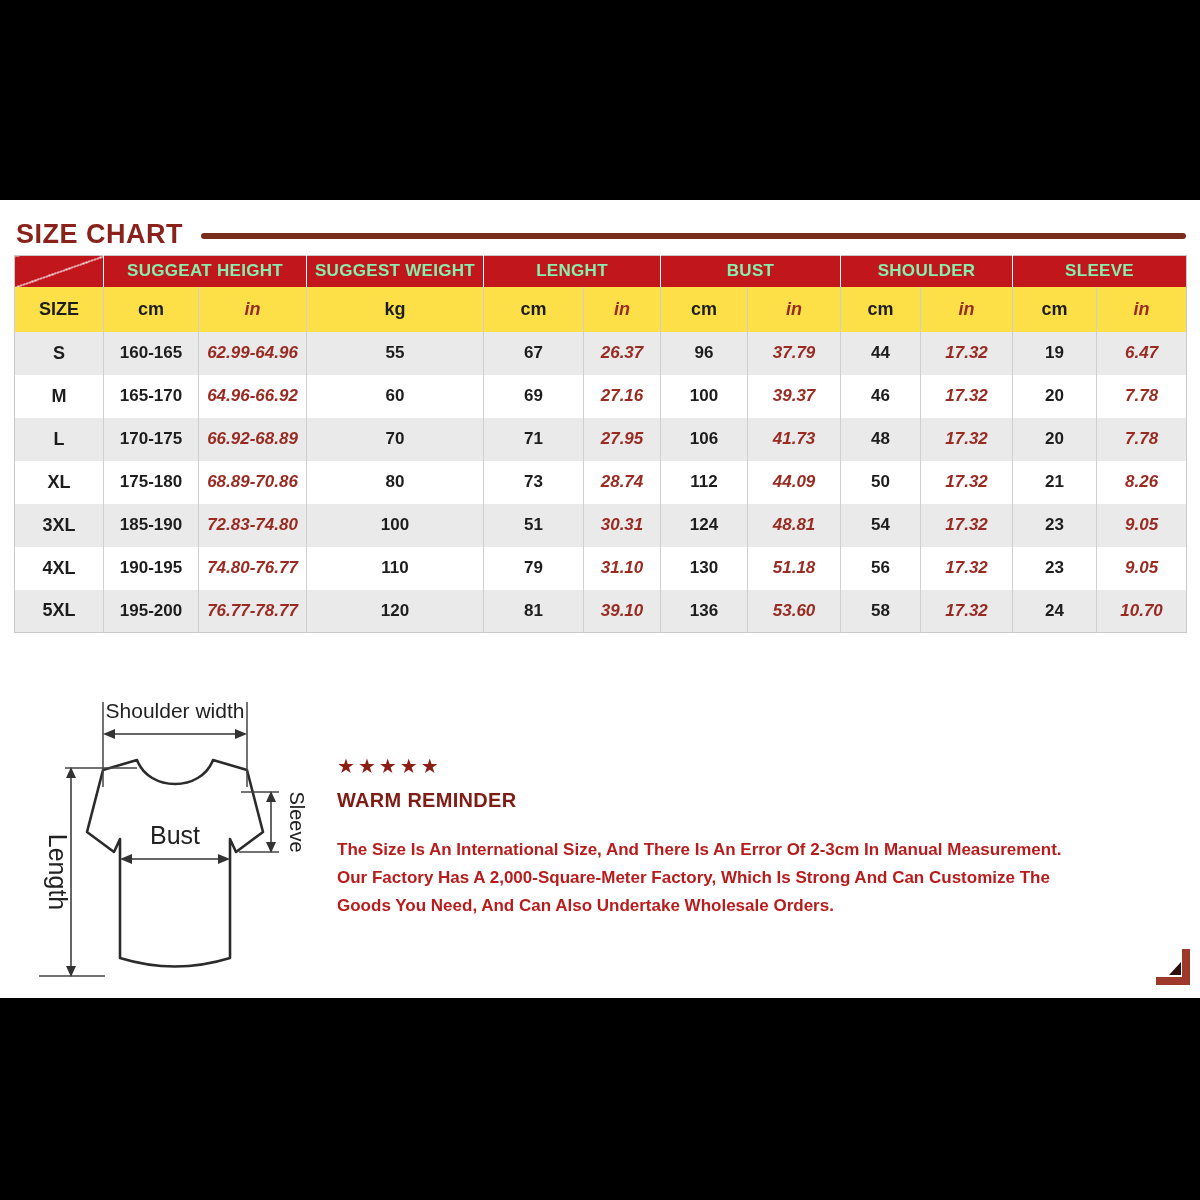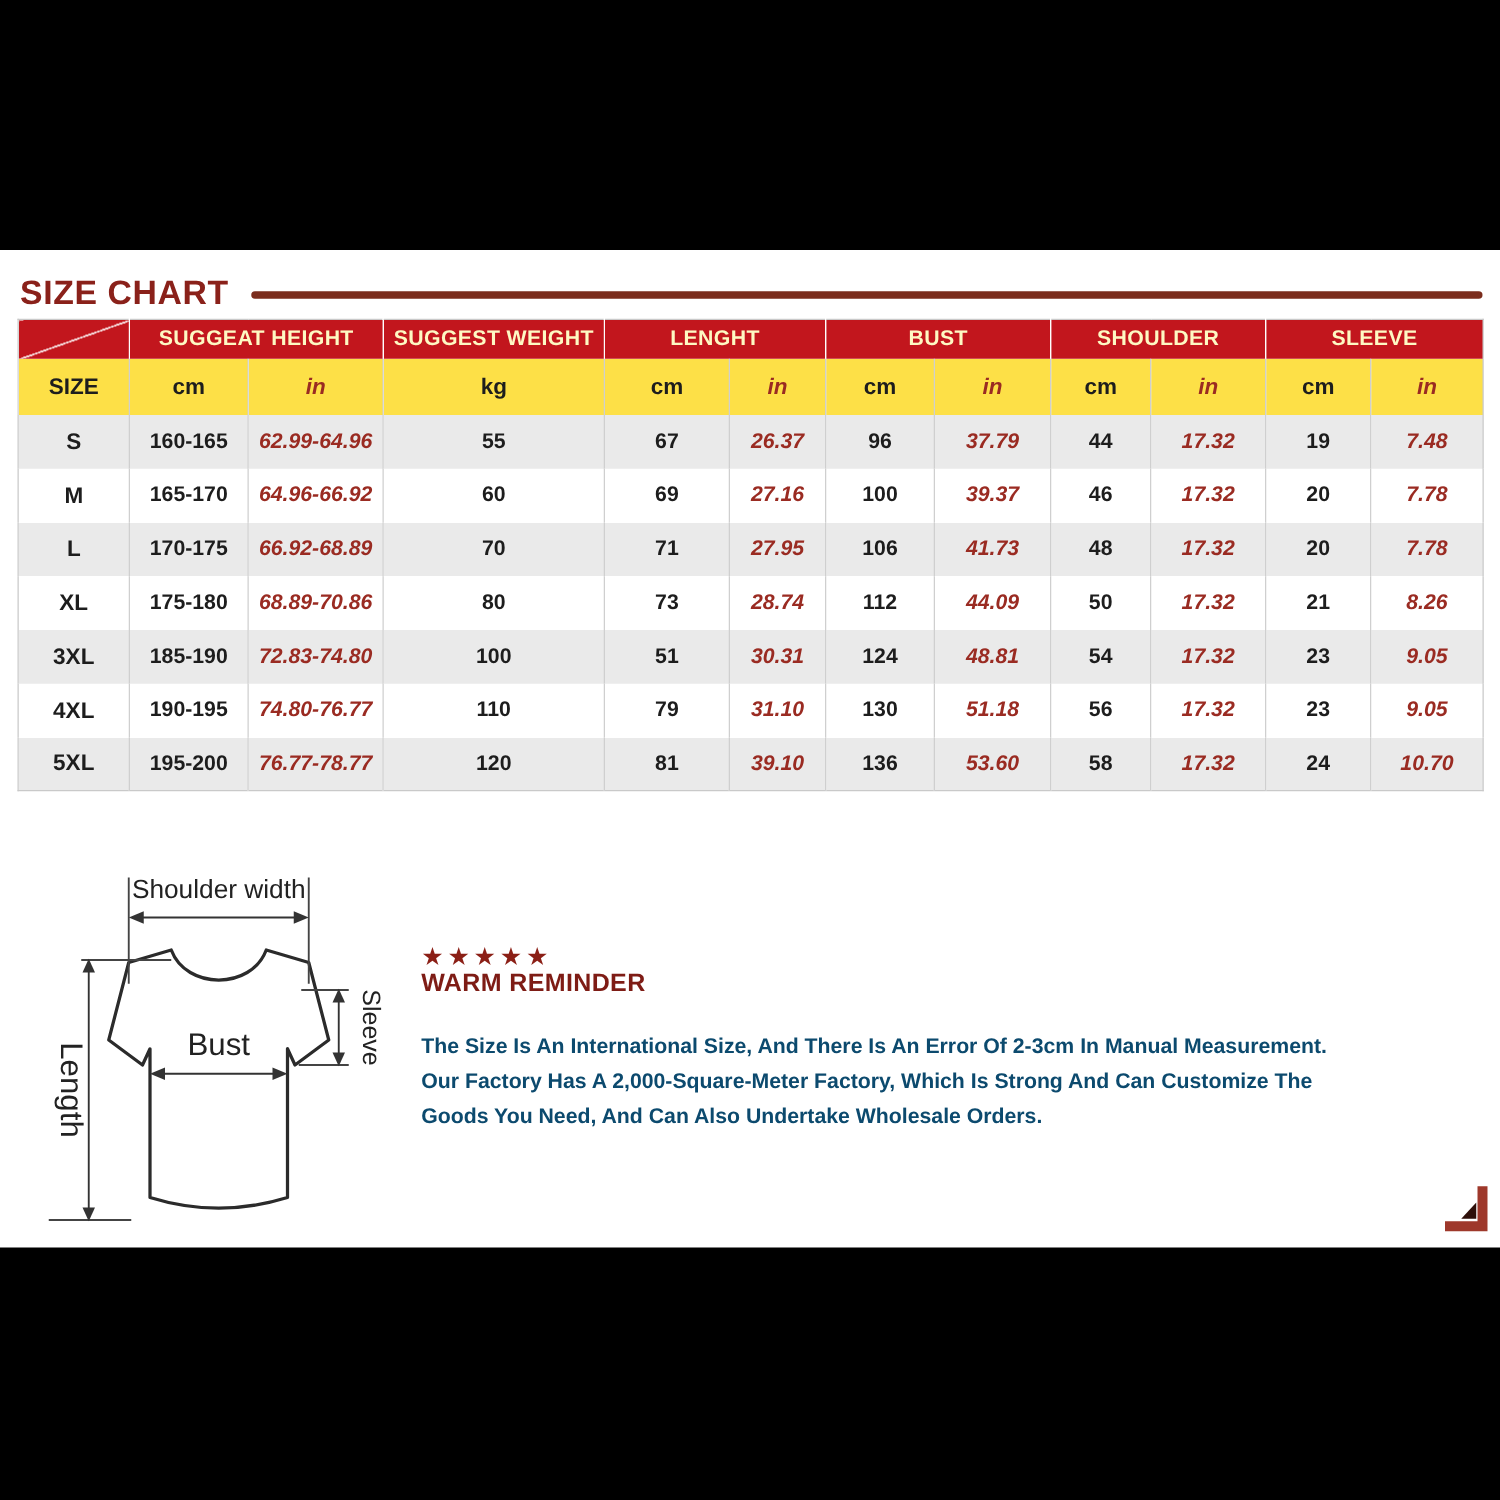--- a/index.html
+++ b/index.html
@@ -21,21 +21,21 @@
     position:absolute;left:14px;top:255px;width:1172px;
     border-collapse:collapse;table-layout:fixed;
     border:1px solid #c9c9c9;
   }
   .size-table th,.size-table td{
     text-align:center;vertical-align:middle;font-weight:bold;
     border-left:1px solid #cfcfcf;overflow:hidden;white-space:nowrap;
   }
   tr.group-row{height:31px;}
   tr.group-row th{
-    background:#c2161d;color:#fef9c3;font-size:17px;letter-spacing:.3px;
+    background:#c2161d;color:#86efac;font-size:17px;letter-spacing:.3px;
     border-left:1px solid rgba(255,255,255,.85);
   }
   tr.group-row th.diag{
     background:
       linear-gradient(to bottom right, rgba(0,0,0,0) 48.8%, rgba(255,255,255,.85) 48.8%, rgba(255,255,255,.85) 51.2%, rgba(0,0,0,0) 51.2%),
       #c2161d;
     border-left:none;
   }
   tr.unit-row{height:45px;background:#fde047;}
   tr.unit-row th{font-size:18px;color:#1d1d1d;}
@@ -46,22 +46,22 @@
   tbody td{font-size:17px;color:#1d1d1d;}
   .size-table .in{color:#9a2b22;font-style:italic;}
 
   
   svg.diagram{position:absolute;left:25px;top:692px;}
   svg.diagram text{fill:#222;font-family:"Liberation Sans", sans-serif;}
 
   
   .reminder{position:absolute;left:337px;top:756px;width:758px;}
   .stars{font-size:20px;color:#8b1f16;letter-spacing:3px;line-height:20px;}
-  .rem-title{font-size:20px;font-weight:bold;color:#7e1c15;margin-top:0;letter-spacing:.3px;}
-  .rem-body{font-size:17px;font-weight:bold;color:#0c4a6e;line-height:28px;margin:24px 0 0 0;}
+  .rem-title{font-size:20px;font-weight:bold;color:#7e1c15;margin-top:13px;letter-spacing:.3px;}
+  .rem-body{font-size:17px;font-weight:bold;color:#b91c1c;line-height:28px;margin:24px 0 0 0;}
 
   .corner-icon{position:absolute;left:1156px;top:947px;}
 </style>
 </head>
 <body>
 
 <div class="band top"></div>
 
 <div class="title-row">
   <span class="title">SIZE CHART</span>
@@ -115,21 +115,21 @@
       <td>160-165</td>
       <td class="in">62.99-64.96</td>
       <td>55</td>
       <td>67</td>
       <td class="in">26.37</td>
       <td>96</td>
       <td class="in">37.79</td>
       <td>44</td>
       <td class="in">17.32</td>
       <td>19</td>
-      <td class="in">7.48</td>
+      <td class="in">6.47</td>
     </tr>
       <tr>
       <th class="size-col">M</th>
       <td>165-170</td>
       <td class="in">64.96-66.92</td>
       <td>60</td>
       <td>69</td>
       <td class="in">27.16</td>
       <td>100</td>
       <td class="in">39.37</td>

